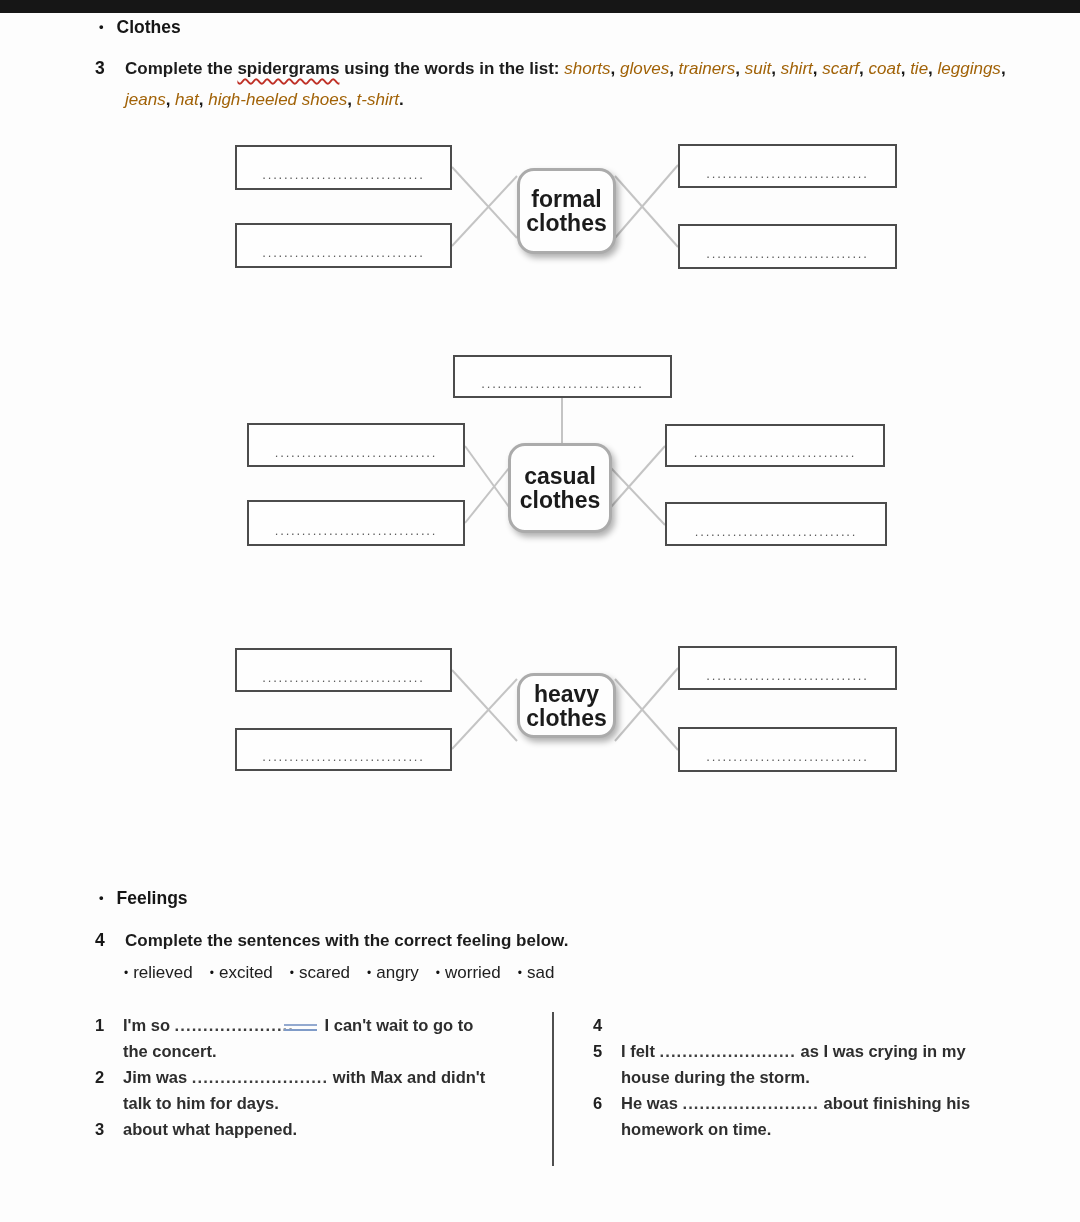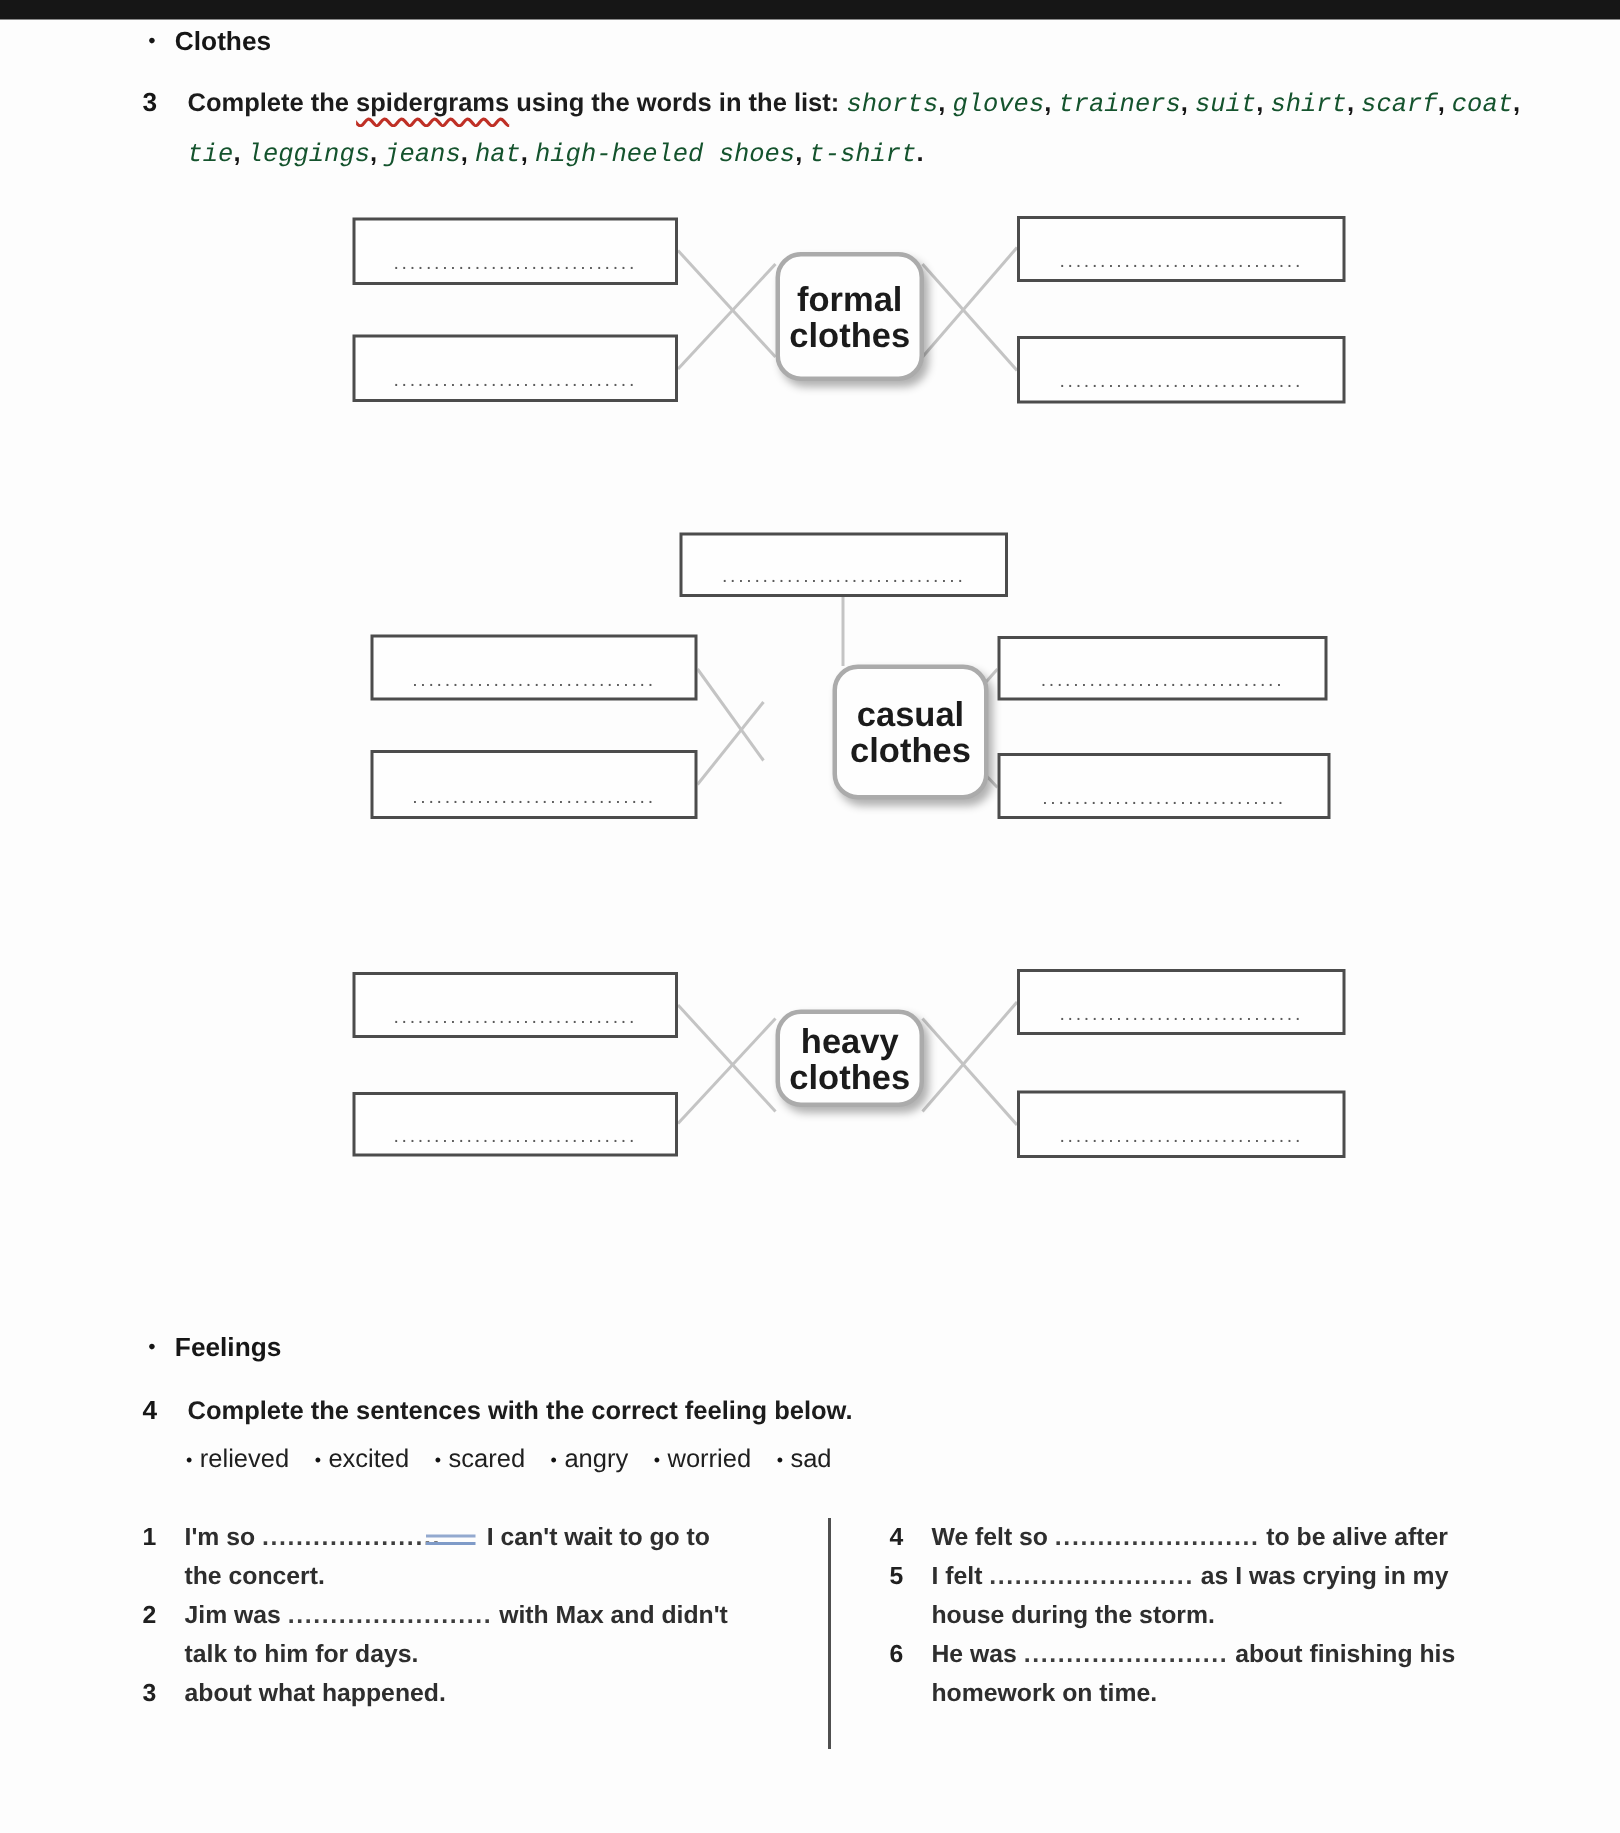--- a/index.html
+++ b/index.html
@@ -16,21 +16,21 @@
 
   
   .ex-row { position:absolute; left:95px; display:flex; align-items:flex-start; }
   .ex-num { font-weight:bold; font-size:17.5px; color:#161616; width:30px; flex:0 0 30px; line-height:31px; }
   .ex-body { font-size:17px; line-height:31px; color:#1c1c1c; }
   .ex-bold { font-weight:bold; }
   .misspell {
     text-decoration-line: underline; text-decoration-style: wavy;
     text-decoration-color:#bf3026; text-decoration-thickness:2px; text-underline-offset:4px;
   }
-  .word { font-style:italic; font-weight:normal; color:#14532d;font-family:Liberation Mono, monospace; }
+  .word { font-style:italic; font-weight:normal; color:#a16207; }
   .word-sep { font-weight:bold; color:#161616; }
 
   
   .connectors { position:absolute; left:0; top:0; }
   .sg-box {
     position:absolute; box-sizing:border-box; background:#fefefe;
     border:2px solid #4c4c4c; display:flex; align-items:center; justify-content:center;
   }
   .sg-dots {
     color:#5c5c5c; font-size:13px; letter-spacing:1.8px; line-height:1;
@@ -122,21 +122,21 @@
 
   <div class="sg-box" style="left:453px; top:355px; width:219px; height:43px;">
       <span class="sg-dots">..............................</span>
     </div>
   <div class="sg-box" style="left:247px; top:423px; width:218px; height:44px;">
       <span class="sg-dots">..............................</span>
     </div>
   <div class="sg-box" style="left:247px; top:500px; width:218px; height:46px;">
       <span class="sg-dots">..............................</span>
     </div>
-  <div class="sg-center" style="left:508px; top:443px; width:104px; height:90px;margin-left:47px;">
+  <div class="sg-center" style="left:508px; top:443px; width:104px; height:90px;">
     <span>casual</span>
     <span>clothes</span>
   </div>
   <div class="sg-box" style="left:665px; top:424px; width:220px; height:43px;">
       <span class="sg-dots">..............................</span>
     </div>
   <div class="sg-box" style="left:665px; top:502px; width:222px; height:44px;">
       <span class="sg-dots">..............................</span>
     </div>
 
@@ -189,21 +189,20 @@
         <div class="s-text">
           <div class="s-line">about what happened.</div>
         </div>
       </div>
     </div>
   <div class="divider"></div>
   <div class="sent-col" style="left:593px; top:1012px; width:470px;" id="sent-right">
       <div class="sent-item">
         <span class="s-num">4</span>
         <div class="s-text">
-          <div class="s-line"><span>We felt so </span><span class="dots-inline">........................</span><span> to be alive after</span></div>
         </div>
       </div>
       <div class="sent-item">
         <span class="s-num">5</span>
         <div class="s-text">
           <div class="s-line"><span>I felt </span><span class="dots-inline">........................</span><span> as I was crying in my</span></div>
           <div class="s-line">house during the storm.</div>
         </div>
       </div>
       <div class="sent-item">

